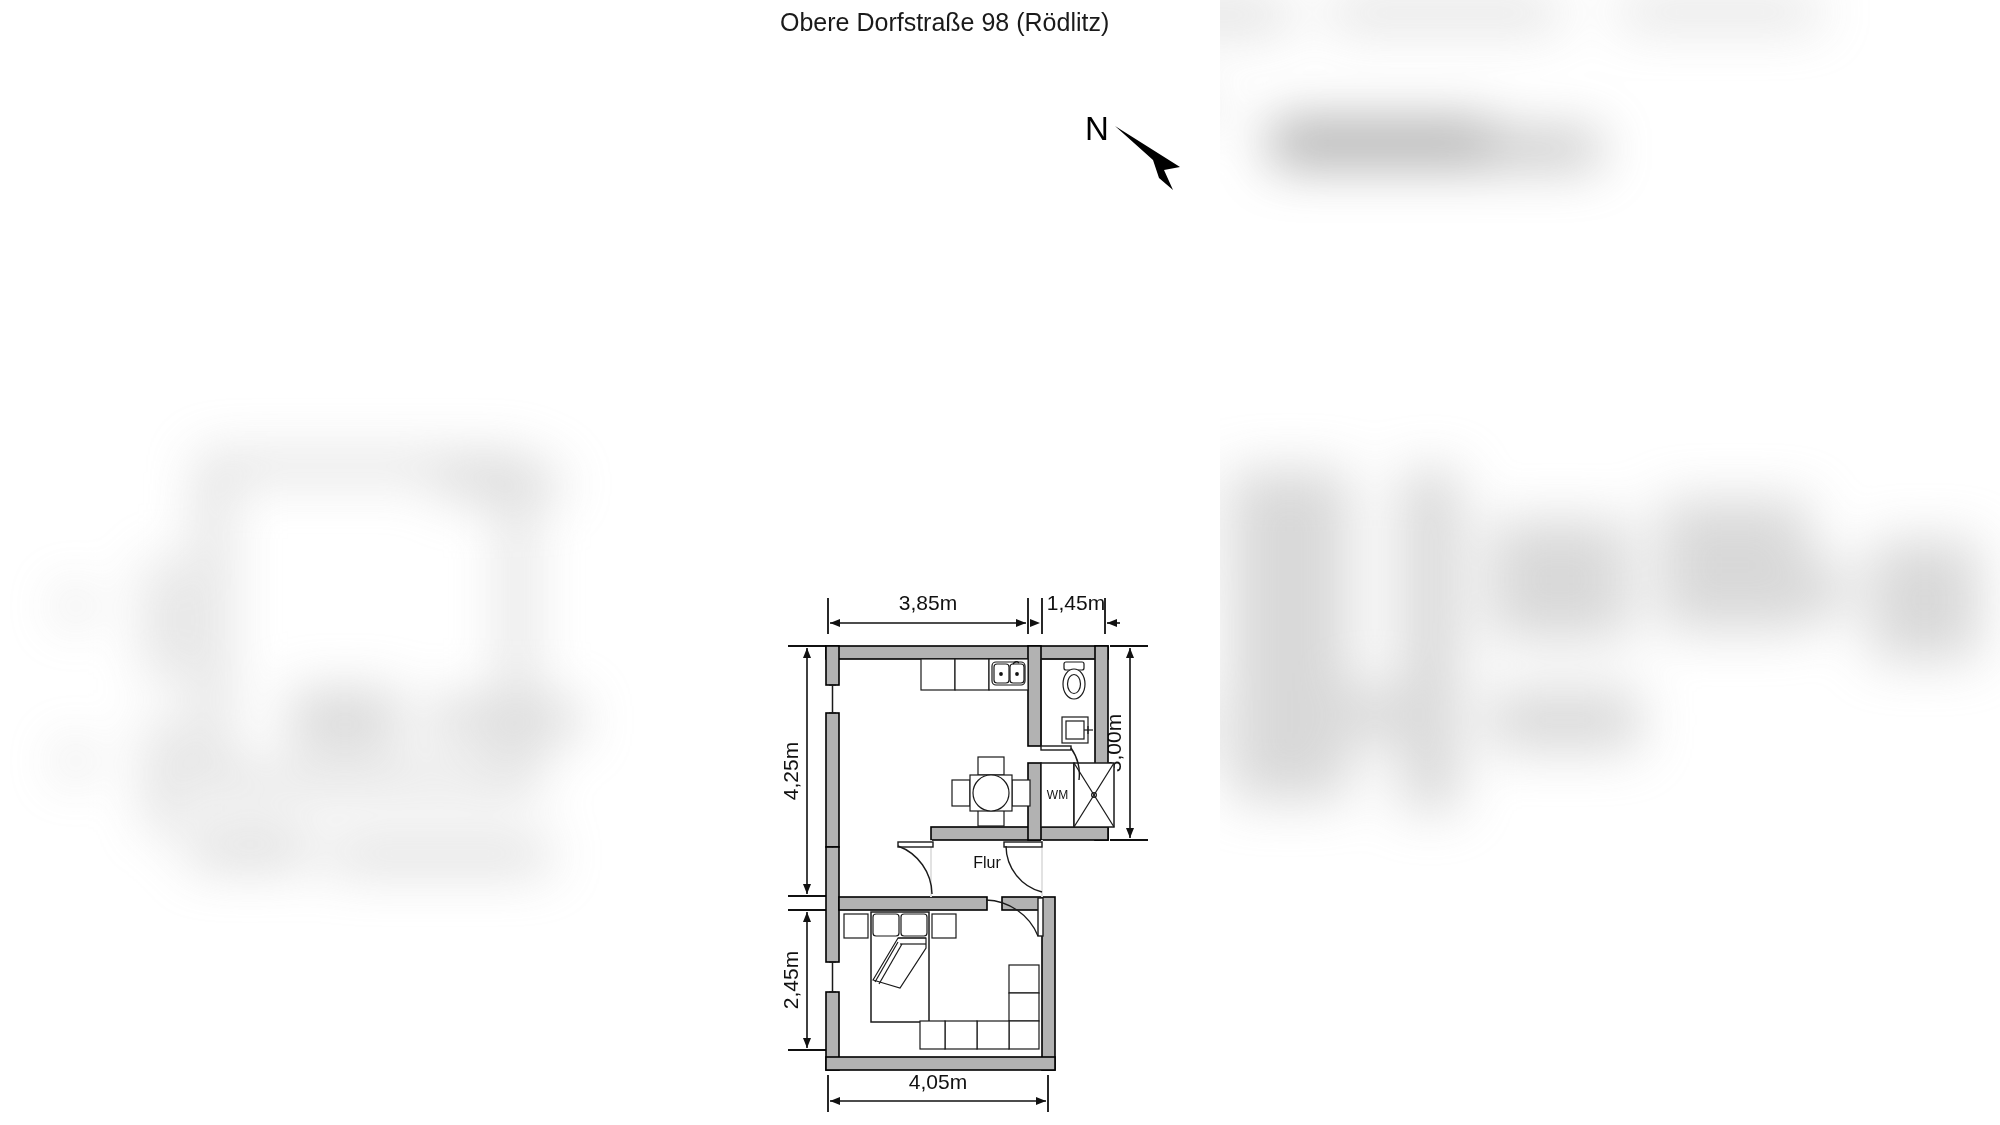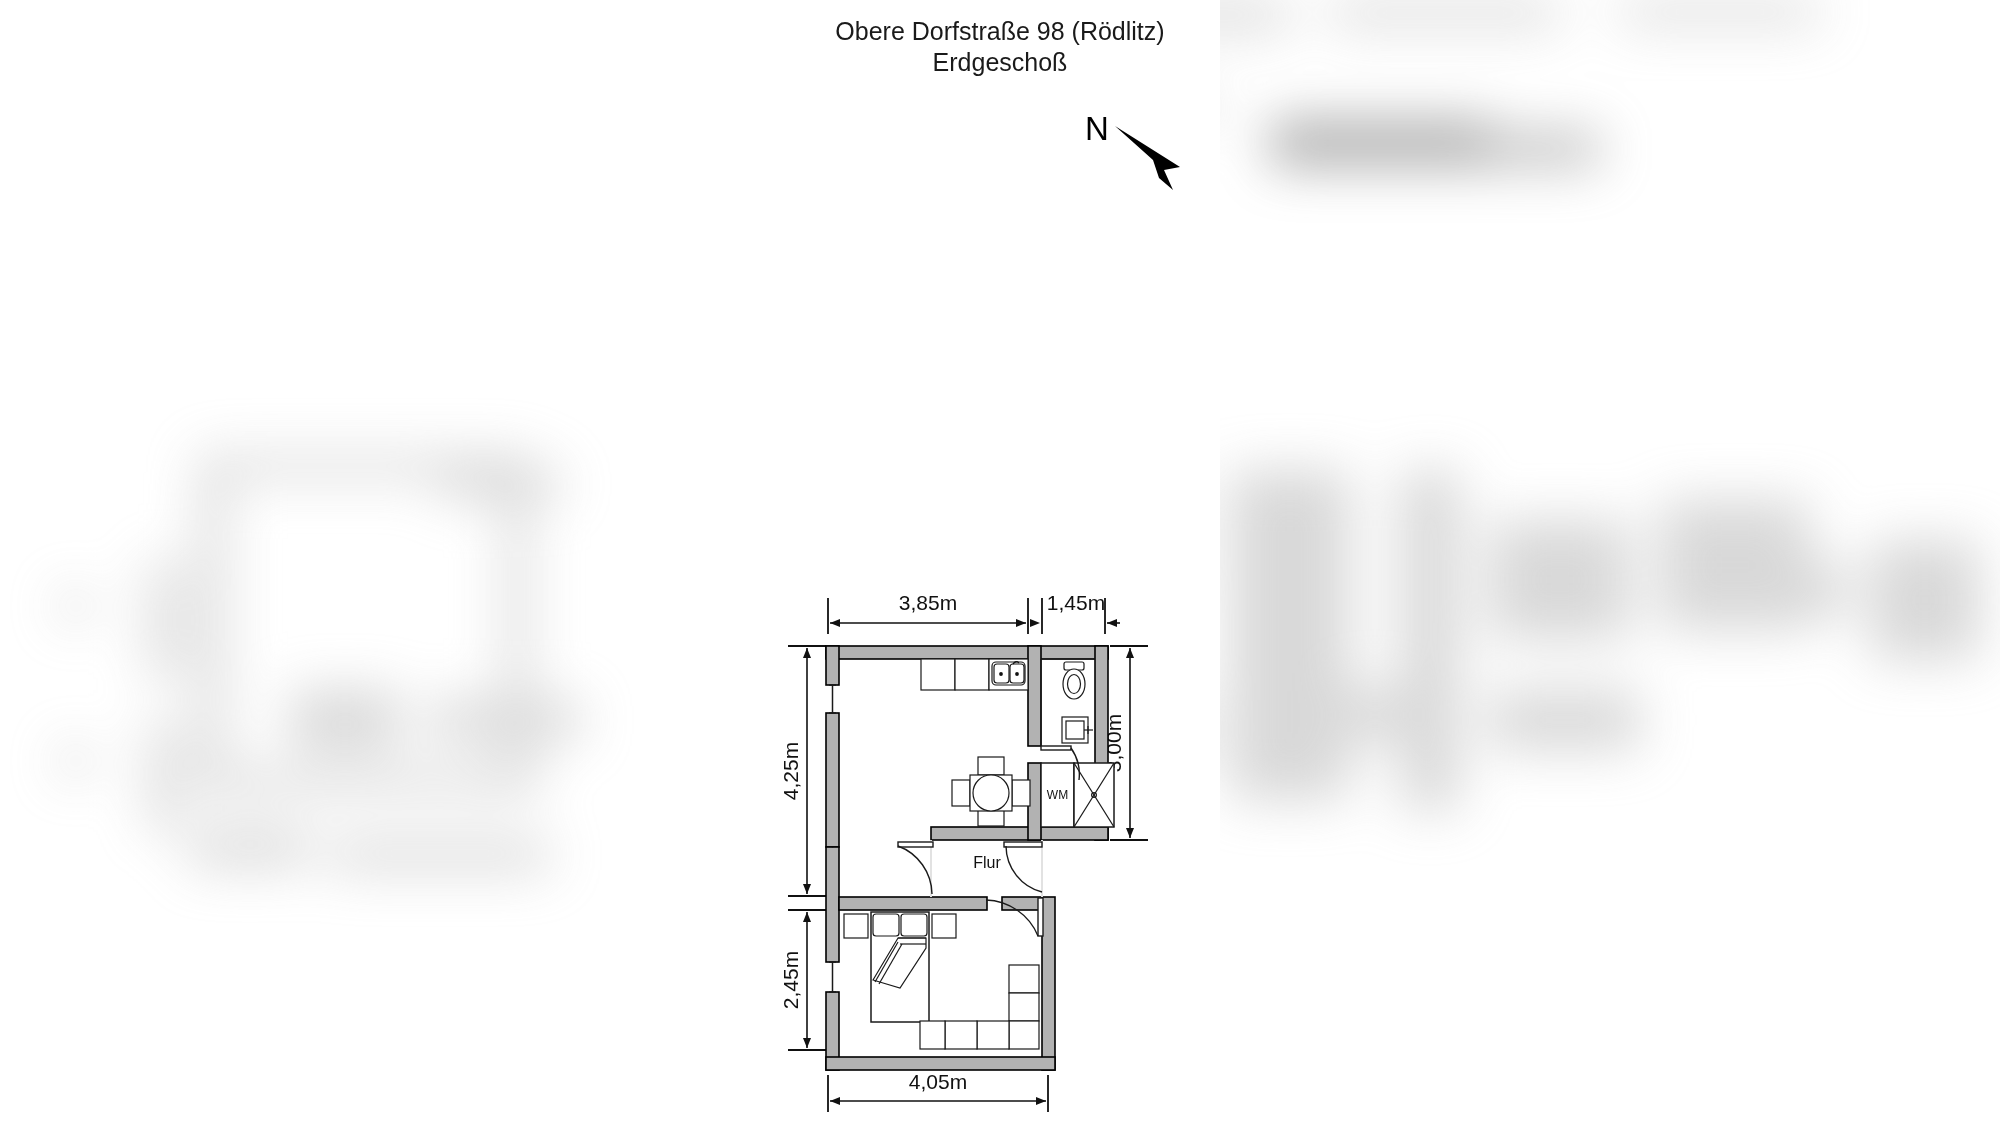--- a/index.html
+++ b/index.html
@@ -21,22 +21,22 @@
   .bgblob{position:absolute;background:#b9b9b9;border-radius:4px;}
 
   
   #center-card{
     position:absolute;left:780px;top:0;width:440px;height:1125px;
     background:#ffffff;
   }
 
   
   #title-block{
-    position:absolute;left:780px;top:16px;width:440px;
-    text-align:center;color:#1a1a1a;
+    position:absolute;left:780px;top:7px;width:440px;
+    text-align:left;color:#1a1a1a;
   }
   #title-block .ln{font-size:25px;line-height:31px;white-space:nowrap;}
 
   
   #compass{position:absolute;left:1085px;top:112px;width:140px;height:90px;}
   #compass .nlabel{
     position:absolute;left:0;top:0;font-size:33px;color:#000;line-height:33px;
   }
 
   
@@ -93,21 +93,20 @@
   <div class="bgblob" style="left:1290px;top:690px;width:170px;height:50px;"></div>
   <div class="bgblob" style="left:1490px;top:690px;width:150px;height:60px;"></div>
   <div class="bgblob" style="left:1790px;top:560px;width:60px;height:60px;border-radius:50%;"></div>
   <div class="bgblob" style="left:1870px;top:540px;width:110px;height:120px;"></div>
 </div>
 
 <div id="center-card"></div>
 
 <div id="title-block">
   <div class="ln">Obere Dorfstraße 98 (Rödlitz)</div>
-  <div class="ln">Erdgeschoß</div>
 </div>
 
 <div id="compass">
   <div class="nlabel">N</div>
   <svg width="140" height="90" viewBox="0 0 140 90">
     <polygon points="30,14 95,55 79,58 88,78 74,66 68,48" fill="#000"></polygon>
   </svg>
 </div>
 
 <div id="plan">

